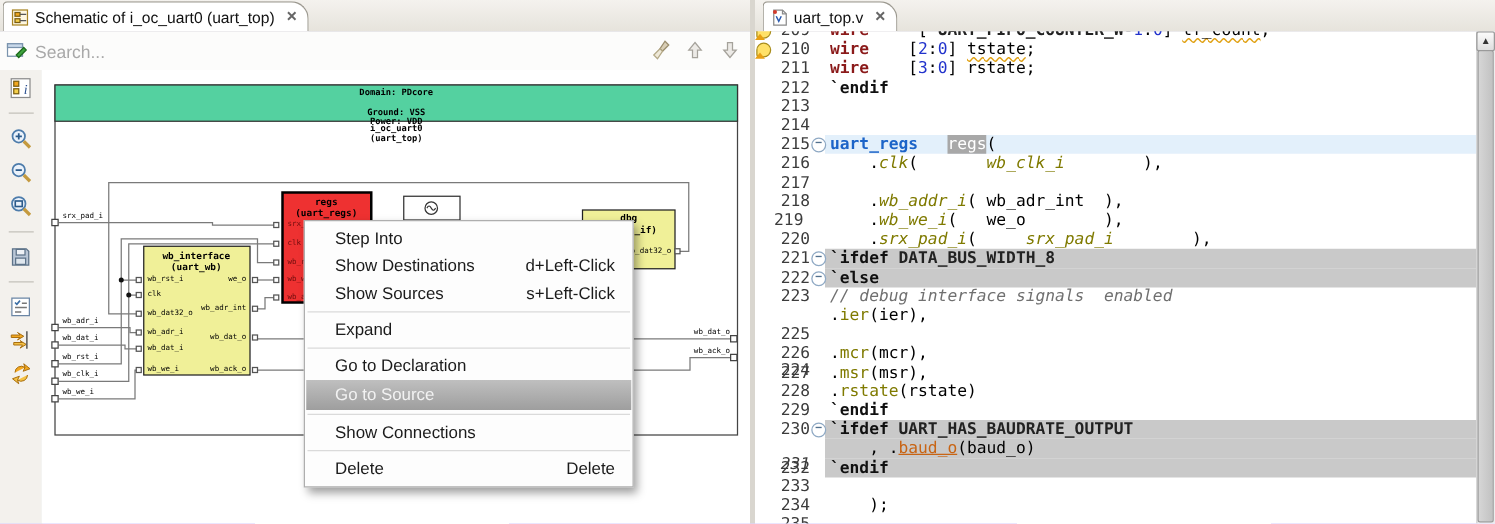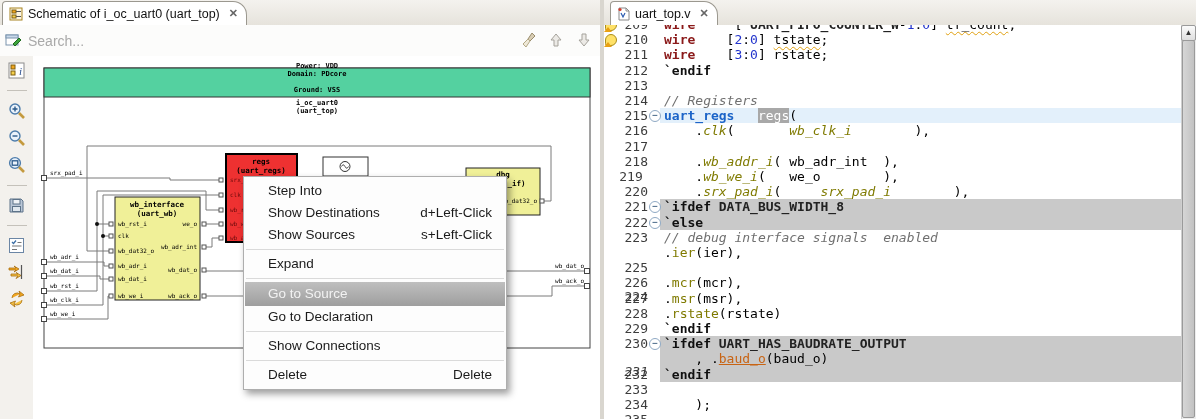--- a/index.html
+++ b/index.html
@@ -221,21 +221,21 @@
       <rect x="219" y="178" width="4" height="4"></rect>
         <rect x="219" y="193" width="4" height="4"></rect>
       <rect x="219" y="208" width="4" height="4"></rect>
         <rect x="219" y="222" width="4" height="4"></rect>
       <rect x="219" y="236" width="4" height="4"></rect>
       <rect x="540" y="199" width="4" height="4"></rect>
     </g>
   </svg>
   <div class="schlabels" id="schlabels">
       <span class="slab sch-hdr" style="left: 317px; top: 70px;">Domain: PDcore</span>
-      <span class="slab sch-hdr" style="left: 317px; top: 62px;">Power: VDD</span>
+      <span class="slab sch-hdr" style="left: 317px; top: 93px;">Power: VDD</span>
       <span class="slab sch-hdr" style="left: 317px; top: 86.4px;">Ground: VSS</span>
       <span class="slab sch-hdr" style="left: 317px; top: 99px;">i_oc_uart0</span>
       <span class="slab sch-hdr" style="left: 317px; top: 107.4px;">(uart_top)</span>
       <span class="slab sch-title" style="left: 157px; top: 200px;">wb_interface</span>
       <span class="slab sch-title" style="left: 157px; top: 209px;">(uart_wb)</span>
       <span class="slab sch-port" style="left: 118px; top: 220px;">wb_rst_i</span>
       <span class="slab sch-port" style="left: 118px; top: 232px;">clk</span>
       <span class="slab sch-port" style="left: 118px; top: 247px;">wb_dat32_o</span>
       <span class="slab sch-port" style="left: 118px; top: 262px;">wb_adr_i</span>
       <span class="slab sch-port" style="left: 118px; top: 275px;">wb_dat_i</span>
@@ -274,25 +274,25 @@
       </div>
       <div class="menu-item">
         <span>Show Sources</span>
         <span class="menu-accel">s+Left-Click</span>
       </div>
       <div class="menu-sep"></div>
       <div class="menu-item">
         <span>Expand</span>
       </div>
       <div class="menu-sep"></div>
+      <div class="menu-item">
+        <span>Go to Declaration</span>
+      </div>
       <div class="menu-item hl">
         <span>Go to Source</span>
-      </div>
-      <div class="menu-item">
-        <span>Go to Declaration</span>
       </div>
       <div class="menu-sep"></div>
       <div class="menu-item">
         <span>Show Connections</span>
       </div>
       <div class="menu-sep"></div>
       <div class="menu-item">
         <span>Delete</span>
         <span class="menu-accel">Delete</span>
       </div>
@@ -321,21 +321,20 @@
         <div class="lnum" style="top: 7.2px;">210</div>
         <div class="warn" style="top: 7.2px;"></div>
         <div class="cline" style="top: 7.2px;"><span class="k">wire</span><span class="pl">    [</span><span class="nm">2</span><span class="pl">:</span><span class="nm">0</span><span class="pl">] </span><span class="w">tstate</span><span class="pl">;</span></div>
         <div class="lnum" style="top: 22.4px;">211</div>
         <div class="cline" style="top: 22.4px;"><span class="k">wire</span><span class="pl">    [</span><span class="nm">3</span><span class="pl">:</span><span class="nm">0</span><span class="pl">] rstate;</span></div>
         <div class="lnum" style="top: 37.6px;">212</div>
         <div class="cline" style="top: 37.6px;"><span class="d">`endif</span></div>
         <div class="lnum" style="top: 52.8px;">213</div>
         <div class="cline" style="top: 52.8px;"></div>
         <div class="lnum" style="top: 68px;">214</div>
-        <div class="cline" style="top: 68px;"><span class="c">// Registers</span></div>
         <div class="rowbg cur" style="top: 83.2px;"></div>
         <div class="lnum" style="top: 83.2px;">215</div>
         <div class="fold" style="top: 83.2px;">−</div>
         <div class="cline" style="top: 83.2px;"><span class="t">uart_regs</span><span class="pl">   </span><span class="occ">regs</span><span class="pl">(</span></div>
         <div class="lnum" style="top: 98.4px;">216</div>
         <div class="cline" style="top: 98.4px;"><span class="pl">    .</span><span class="pi">clk</span><span class="pl">(       </span><span class="ii">wb_clk_i</span><span class="pl">        ),</span></div>
         <div class="lnum" style="top: 113.6px;">217</div>
         <div class="lnum" style="top: 128.8px;">218</div>
         <div class="cline" style="top: 128.8px;"><span class="pl">    .</span><span class="pi">wb_addr_i</span><span class="pl">( wb_adr_int  ),</span></div>
         <div class="lnum" style="top: 144px; text-align: center;">219</div>

